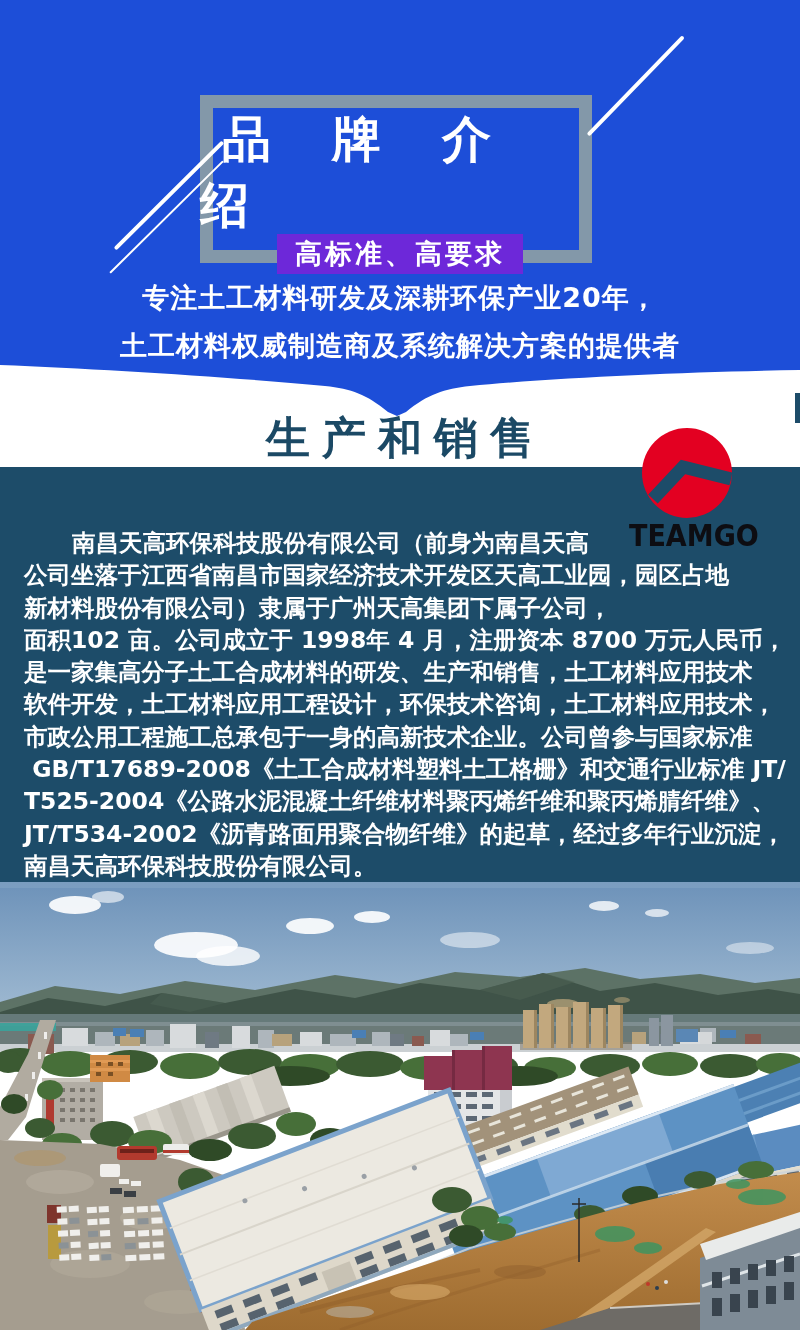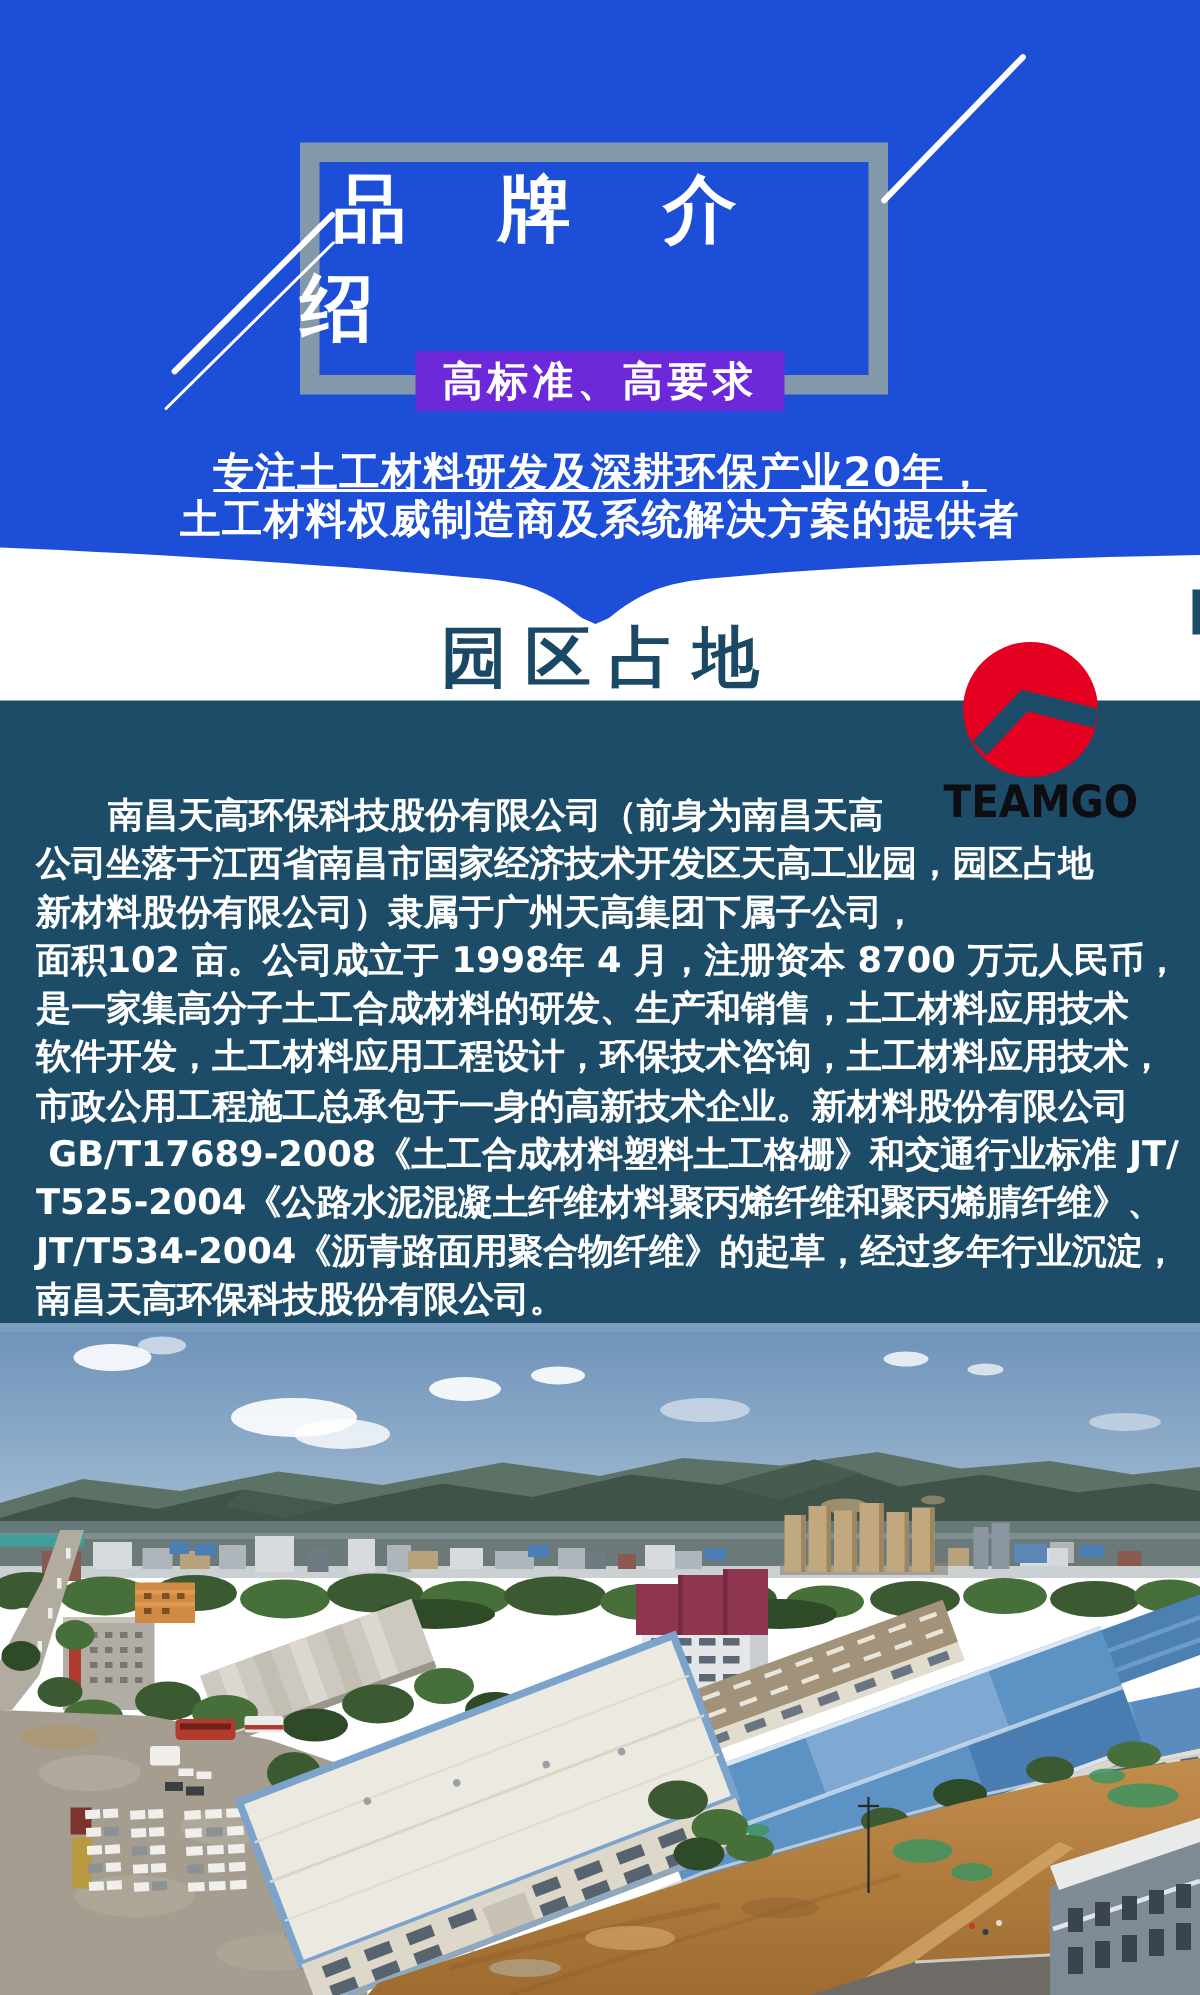--- a/index.html
+++ b/index.html
@@ -16,21 +16,21 @@
                text-indent:22px;z-index:2;}
   .brand-sub{position:absolute;left:50%;top:234px;transform:translateX(-50%);
              background:#6d28d9;color:#fff;font-size:27px;font-weight:bold;
              letter-spacing:3px;padding:2px 18px;z-index:4;white-space:nowrap;}
   .diag{position:absolute;background:#fff;border-radius:2px;transform-origin:0 50%;z-index:2;}
   .diag.r1{left:588px;top:133px;width:137px;height:4px;transform:rotate(-45.9deg);}
   .diag.l1{left:115px;top:247px;width:152px;height:4px;transform:rotate(-44.8deg);}
   .diag.l2{left:110px;top:272px;width:159px;height:2px;transform:rotate(-44.7deg);}
   .slogan{position:absolute;left:0;width:800px;text-align:center;color:#fff;
           font-size:27px;font-weight:bold;letter-spacing:1px;z-index:2;white-space:nowrap;}
-  .slogan.s1{top:297px;text-decoration:underline;}
+  .slogan.s1{top:280px;}
   .slogan.s2{top:328px;}
   
   .profile-heading{position:absolute;left:0;top:409px;width:800px;text-align:center;
                    color:#1b4965;font-size:44px;font-weight:bold;letter-spacing:12px;
                    text-indent:12px;z-index:5;}
   .edge-sliver{position:absolute;left:795px;top:393px;width:5px;height:30px;
                background:#1d4c69;z-index:6;}
   .body-sec{position:absolute;left:0;top:467px;width:800px;height:415px;background:#1d4c69;}
   .logo-wrap{position:absolute;left:641px;top:427px;width:92px;height:92px;z-index:7;}
   .logo-text{position:absolute;left:629px;top:520px;width:116px;text-align:center;
@@ -57,21 +57,21 @@
     <div class="slogan s1">专注土工材料研发及深耕环保产业20年，</div>
     <div class="slogan s2">土工材料权威制造商及系统解决方案的提供者</div>
   </div>
   <div class="brand-sub">高标准、高要求</div>
 
   <svg class="wave" viewBox="0 0 800 65">
     <path fill="#ffffff" d="M0,10 C100,14 230,22 325,31 C352,34 366,39 388,57 L397,61 L406,57
       C428,39 444,34 470,31 C565,22 690,17 800,15 L800,65 L0,65 Z"></path>
   </svg>
 
-  <div class="profile-heading">园区占地</div>
+  <div class="profile-heading">生产和销售</div>
   <div class="edge-sliver"></div>
 
   <div class="body-sec"></div>
 
   <div class="logo-wrap">
     <svg viewBox="0 0 92 92" width="92" height="92">
       <defs>
           <clipPath id="logoClip">
             <circle cx="46" cy="46" r="45"></circle>
           </clipPath>
@@ -82,24 +82,24 @@
   </div>
   <div class="logo-text">TEAMGO</div>
 
   <div class="paragraph">
     <div class="pline indent">南昌天高环保科技股份有限公司（前身为南昌天高</div>
     <div class="pline">公司坐落于江西省南昌市国家经济技术开发区天高工业园，园区占地</div>
     <div class="pline">新材料股份有限公司）隶属于广州天高集团下属子公司，</div>
     <div class="pline">面积102 亩。公司成立于 1998年 4 月，注册资本 8700 万元人民币，</div>
     <div class="pline">是一家集高分子土工合成材料的研发、生产和销售，土工材料应用技术</div>
     <div class="pline">软件开发，土工材料应用工程设计，环保技术咨询，土工材料应用技术，</div>
-    <div class="pline">市政公用工程施工总承包于一身的高新技术企业。新材料股份有限公司</div>
+    <div class="pline">市政公用工程施工总承包于一身的高新技术企业。公司曾参与国家标准</div>
     <div class="pline"> GB/T17689-2008《土工合成材料塑料土工格栅》和交通行业标准 JT/</div>
     <div class="pline">T525-2004《公路水泥混凝土纤维材料聚丙烯纤维和聚丙烯腈纤维》、</div>
-    <div class="pline">JT/T534-2004《沥青路面用聚合物纤维》的起草，经过多年行业沉淀，</div>
+    <div class="pline">JT/T534-2002《沥青路面用聚合物纤维》的起草，经过多年行业沉淀，</div>
     <div class="pline">南昌天高环保科技股份有限公司。</div>
   </div>
 
   <svg class="photo" viewBox="0 0 800 448">
     <defs>
       <linearGradient id="sky" x1="0" y1="0" x2="0" y2="1">
         <stop offset="0" stop-color="#6d92b9"></stop>
           <stop offset="1" stop-color="#a6bfd5"></stop>
       </linearGradient>
       <linearGradient id="dirt" x1="0" y1="0" x2="0" y2="1">

